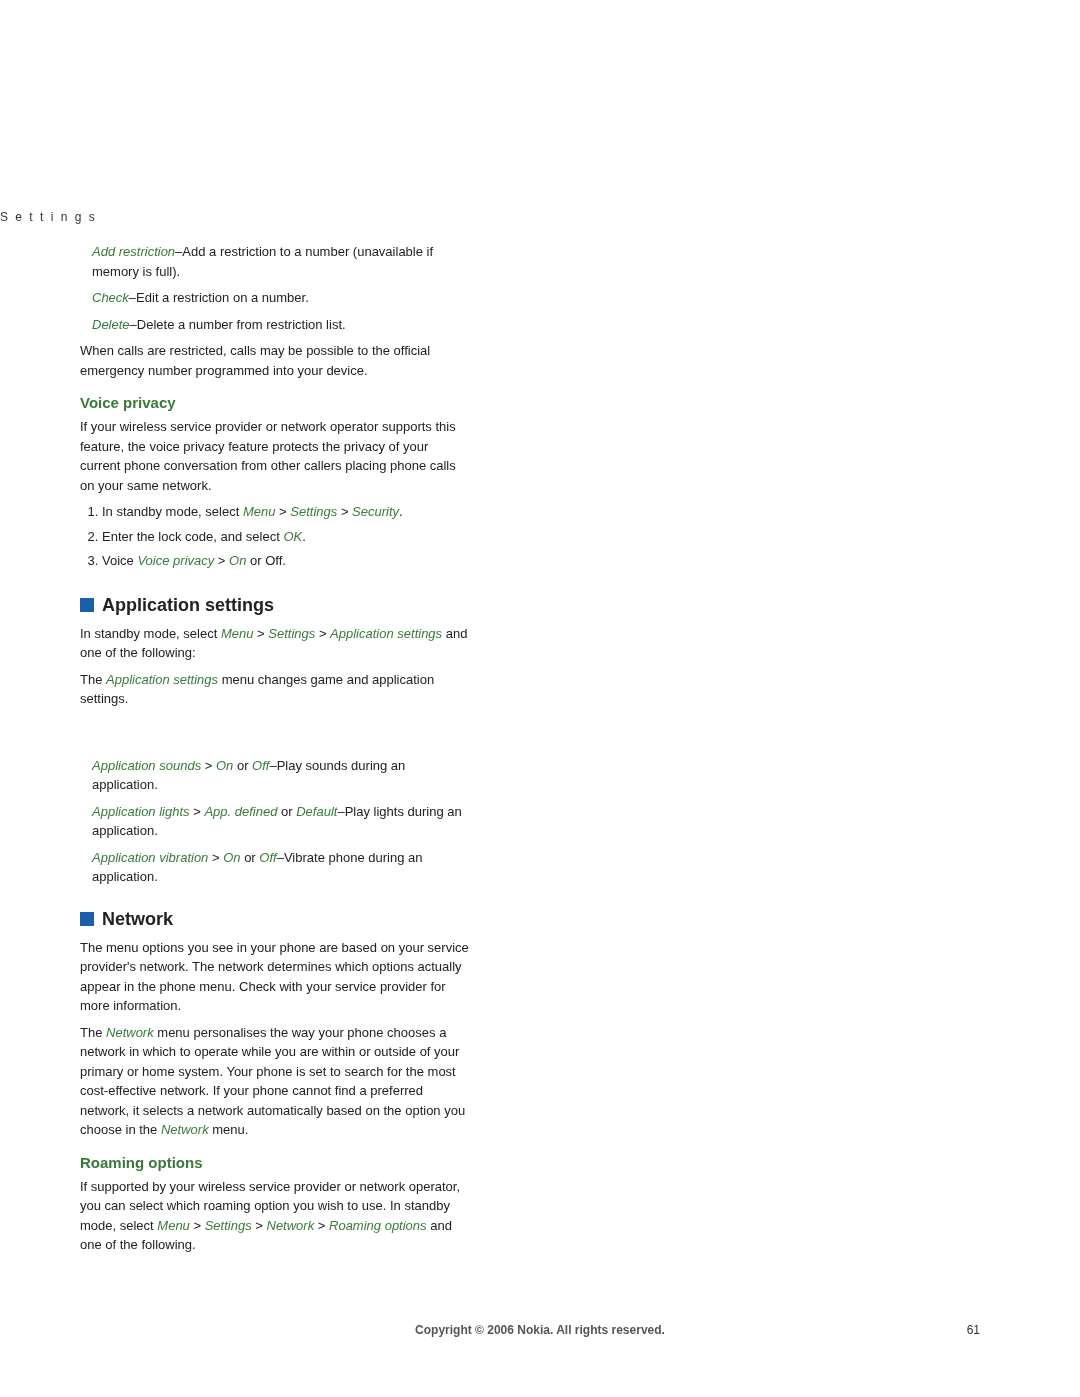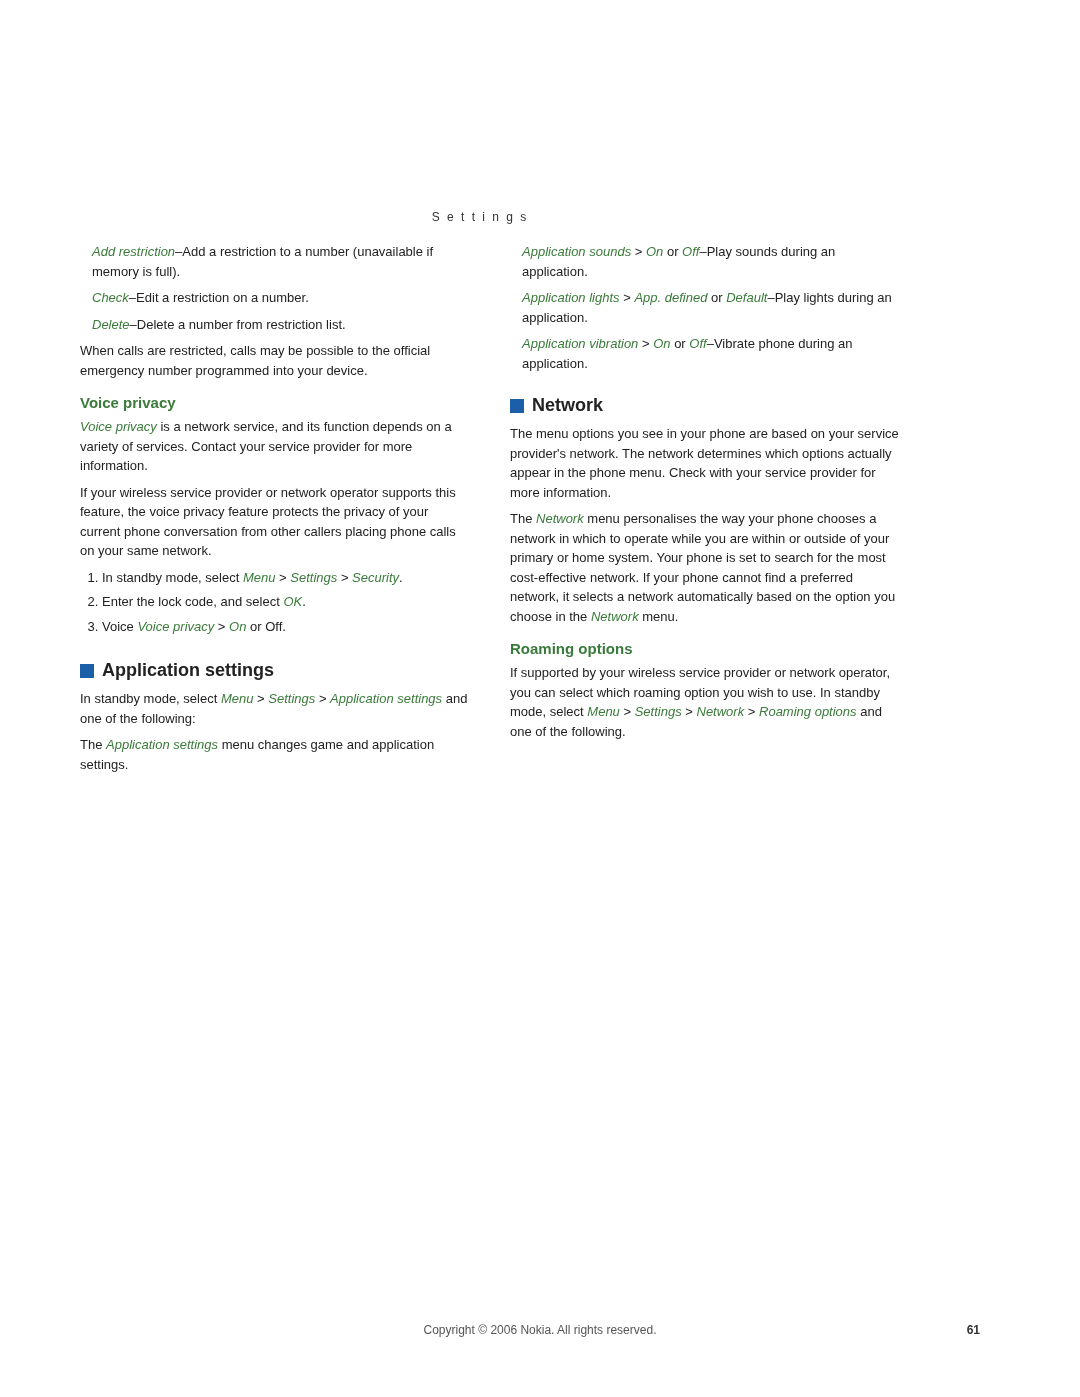--- a/index.html
+++ b/index.html
@@ -13,29 +13,29 @@
       position: relative;
     }
     .page {
       width: 1080px;
       min-height: 1397px;
       background: #fff;
       padding: 0;
       position: relative;
     }
     .header-settings {
-      text-align: center;
+      text-align: left;
       padding: 210px 120px 0 0;
       font-size: 12px;
       letter-spacing: 2px;
       color: #333;
     }
     .content-area {
       display: flex;
-      flex-direction: row;
+      flex-direction: column;
       padding: 18px 80px 0 80px;
       gap: 40px;
     }
     .left-col {
       flex: 1;
       max-width: 390px;
     }
     .right-col {
       flex: 1;
       max-width: 390px;
@@ -89,28 +89,29 @@
       font-size: 13px;
     }
     .footer {
       position: absolute;
       bottom: 60px;
       left: 0;
       right: 0;
       text-align: center;
       font-size: 12px;
       color: #555;
+      font-weight: bold;
     }
     .footer-page-num {
       position: absolute;
       bottom: 60px;
       right: 100px;
       font-size: 12px;
       color: #333;
-      font-weight: bold;
+      font-weight: normal;
     }
   </style>
 </head>
 <body>
 
 <div class="page">
 
   <div class="header-settings">
     <span>S e t t i n g s</span>
   </div>
@@ -136,23 +137,20 @@
           <span class="green-link">Delete</span><span>–Delete a number from restriction list.</span>
         </p>
       </div>
 
       <p>When calls are restricted, calls may be possible to the official emergency number programmed into your device.</p>
 
       <div class="subsection-heading">
         <span>Voice privacy</span>
       </div>
 
-      <p>
-        <span class="green-link">Voice privacy</span><span> is a network service, and its function depends on a variety of services. Contact your service provider for more information.</span>
-      </p>
 
       <p>If your wireless service provider or network operator supports this feature, the voice privacy feature protects the privacy of your current phone conversation from other callers placing phone calls on your same network.</p>
 
       <ol>
         <li>
           <span>In standby mode, select </span><span class="green-link">Menu</span><span> &gt; </span><span class="green-link">Settings</span><span> &gt; </span><span class="green-link">Security</span><span>.</span>
         </li>
         <li>
           <span>Enter the lock code, and select </span><span class="green-link">OK</span><span>.</span>
         </li>

